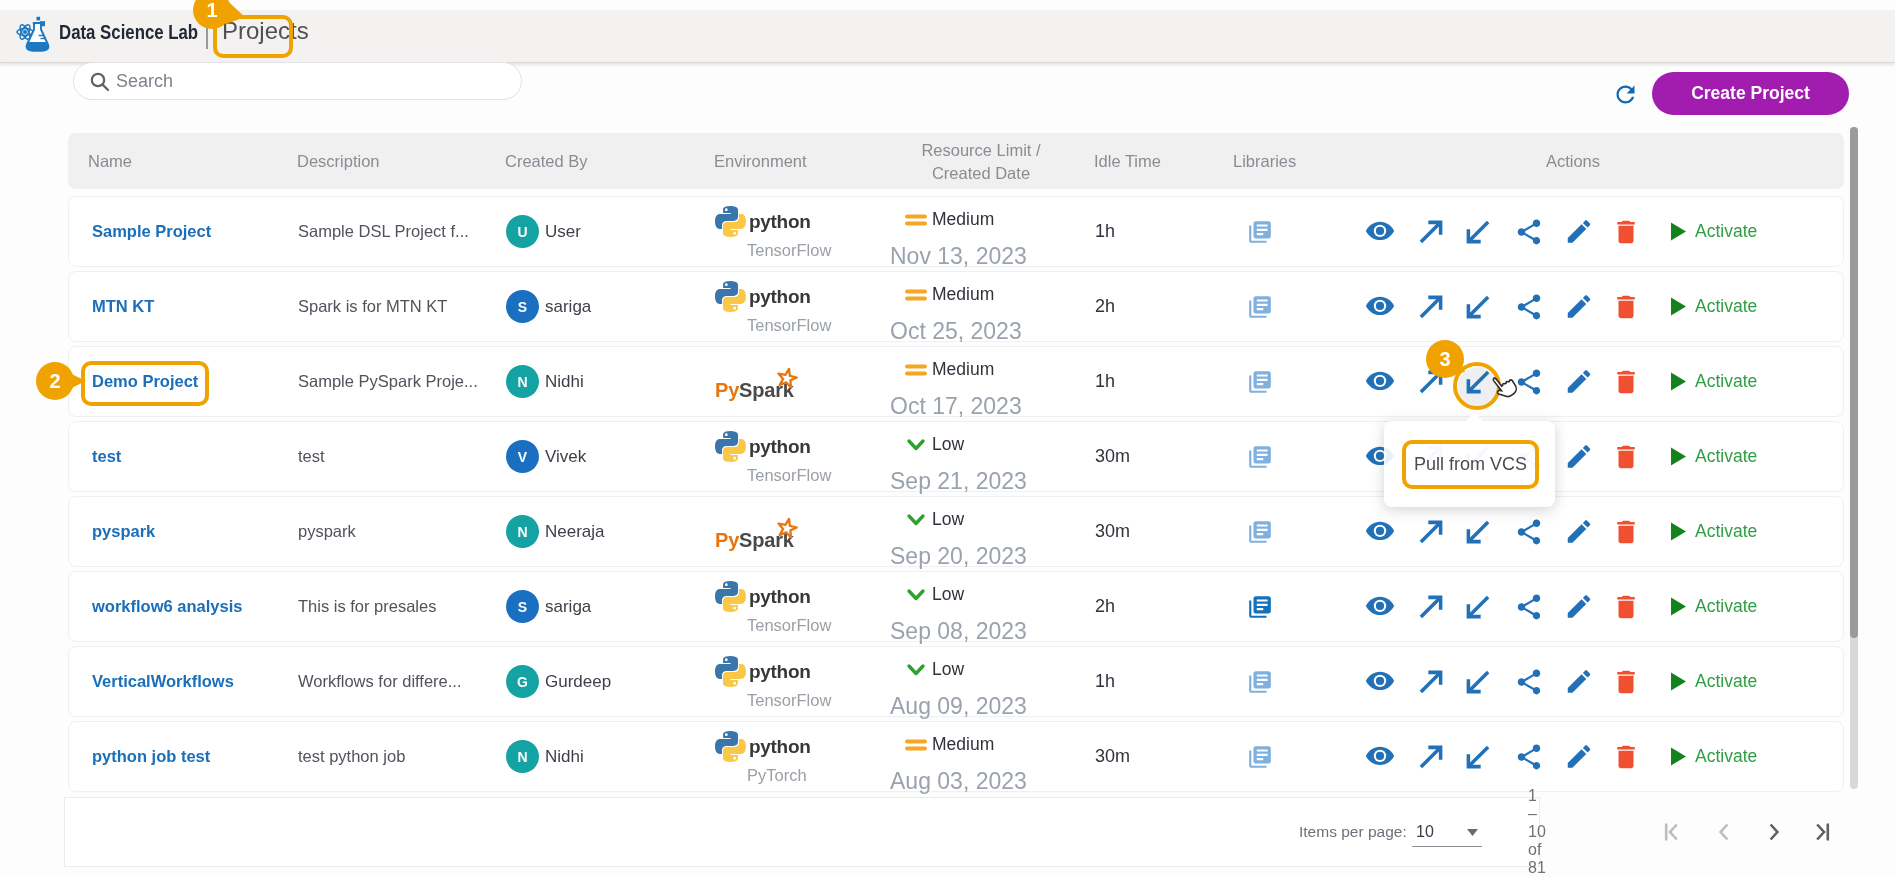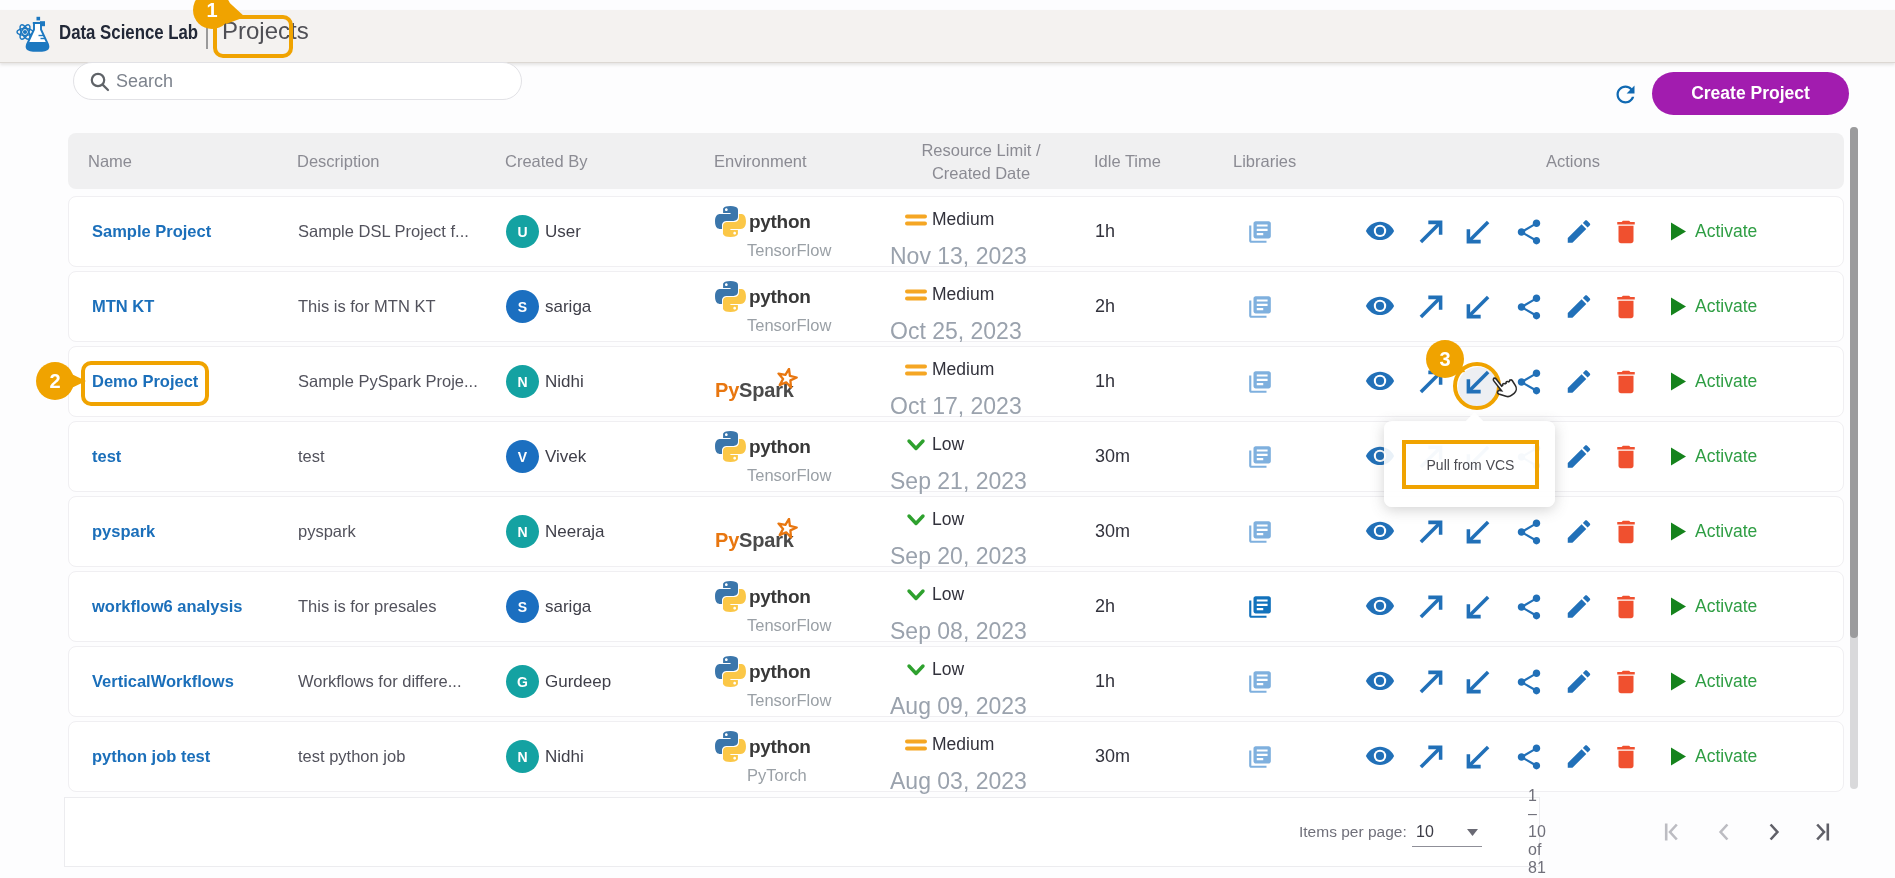--- a/index.html
+++ b/index.html
@@ -50,21 +50,21 @@
 .pgc{position:absolute;left:1463px;top:0;height:100%;display:flex;align-items:center;font-size:16px;color:#70707a}
 .pgi{position:absolute;top:50%;margin-top:-13px}
 
 .sbtrack{position:absolute;left:1850px;top:127px;width:8px;height:662px;background:#d9d9db;border-radius:4px}
 .sbthumb{position:absolute;left:1850px;top:127px;width:8px;height:511px;background:#9b9b9d;border-radius:4px}
 
 .ann{position:absolute;border:4px solid #f0a300;border-radius:10px;box-sizing:border-box;background:transparent}
 .ring{position:absolute;left:1453px;top:362px;width:48px;height:48px;border:4px solid #f0a300;border-radius:50%;background:transparent;box-sizing:border-box}
 .tooltip{position:absolute;left:1384px;top:421px;width:171px;height:86px;background:rgba(255,255,255,.9);border-radius:8px;box-shadow:0 3px 14px rgba(80,80,80,.25)}
 .tooltip .arrow{position:absolute;left:84px;top:-6px;width:13px;height:13px;background:#fff;transform:rotate(45deg)}
-.tooltip .tbox{position:absolute;left:18px;top:19px;width:137px;height:49px;border:4px solid #f0a300;border-radius:0;box-sizing:border-box;display:flex;align-items:center;justify-content:center;font-size:14px;color:#4c4c52;background:rgba(255,255,255,.6)}
+.tooltip .tbox{position:absolute;left:18px;top:19px;width:137px;height:49px;border:4px solid #f0a300;border-radius:10px;box-sizing:border-box;display:flex;align-items:center;justify-content:center;font-size:18px;color:#4c4c52;background:rgba(255,255,255,.6)}
 </style>
 </head>
 <body>
 <div class="topbar"></div>
 <div class="logo"><svg width="40" height="46" viewBox="0 0 40 46">
 <g stroke="#1c78c0" fill="none" stroke-width="1.5">
 <circle cx="10" cy="21" r="2.1" fill="#1c78c0" stroke="none"></circle>
 <ellipse cx="10" cy="21" rx="8" ry="3.4"></ellipse>
 <ellipse cx="10" cy="21" rx="8" ry="3.4" transform="rotate(60 10 21)"></ellipse>
 <ellipse cx="10" cy="21" rx="8" ry="3.4" transform="rotate(120 10 21)"></ellipse>
@@ -170,21 +170,21 @@
 <span class="act a-pl">
       <svg width="19" height="21" viewBox="0 0 19 21">
         <path fill="#15831c" d="M2 1.5 L17 10.5 L2 19.5 Z"></path>
       </svg>
     </span>
 <span class="a-act">Activate</span>
 </div>
 
 <div class="row" style="top:271px">
 <div class="pname">MTN KT</div>
-<div class="desc">This is for MTN KT</div>
+<div class="desc">Spark is for MTN KT</div>
 <div class="created">
       <div class="av blu">S</div>
       <span>sariga</span>
     </div>
 <svg class="pyico" width="31" height="31" viewBox="0 0 110 110">
       <path fill="#3b76ab" d="M54.9 0C27 0 28.7 12.1 28.7 12.1l.03 12.5h26.6v3.7H18.1S0 26.3 0 54.4c0 28.1 15.6 27.1 15.6 27.1h9.3v-13s-.5-15.6 15.4-15.6h26.4s14.9.2 14.9-14.4V14.4S83.9 0 54.9 0zM40.2 8.4c2.6 0 4.8 2.1 4.8 4.8 0 2.6-2.1 4.8-4.8 4.8-2.6 0-4.8-2.1-4.8-4.8 0-2.6 2.1-4.8 4.8-4.8z"></path>
       <path fill="#fbc747" d="M55.1 109.7c27.9 0 26.2-12.1 26.2-12.1l-.03-12.5H54.6v-3.7h37.2s18.1 2.1 18.1-26.1c0-28.1-15.6-27.1-15.6-27.1H85v13s.5 15.6-15.4 15.6H43.2s-14.9-.2-14.9 14.4v24.2s-2.2 14.3 26.8 14.3zM69.8 101.3c-2.6 0-4.8-2.1-4.8-4.8 0-2.6 2.1-4.8 4.8-4.8 2.6 0 4.8 2.1 4.8 4.8 0 2.6-2.1 4.8-4.8 4.8z"></path>
     </svg>
     <div class="pyword">python</div>
     <div class="pysub">TensorFlow</div>

